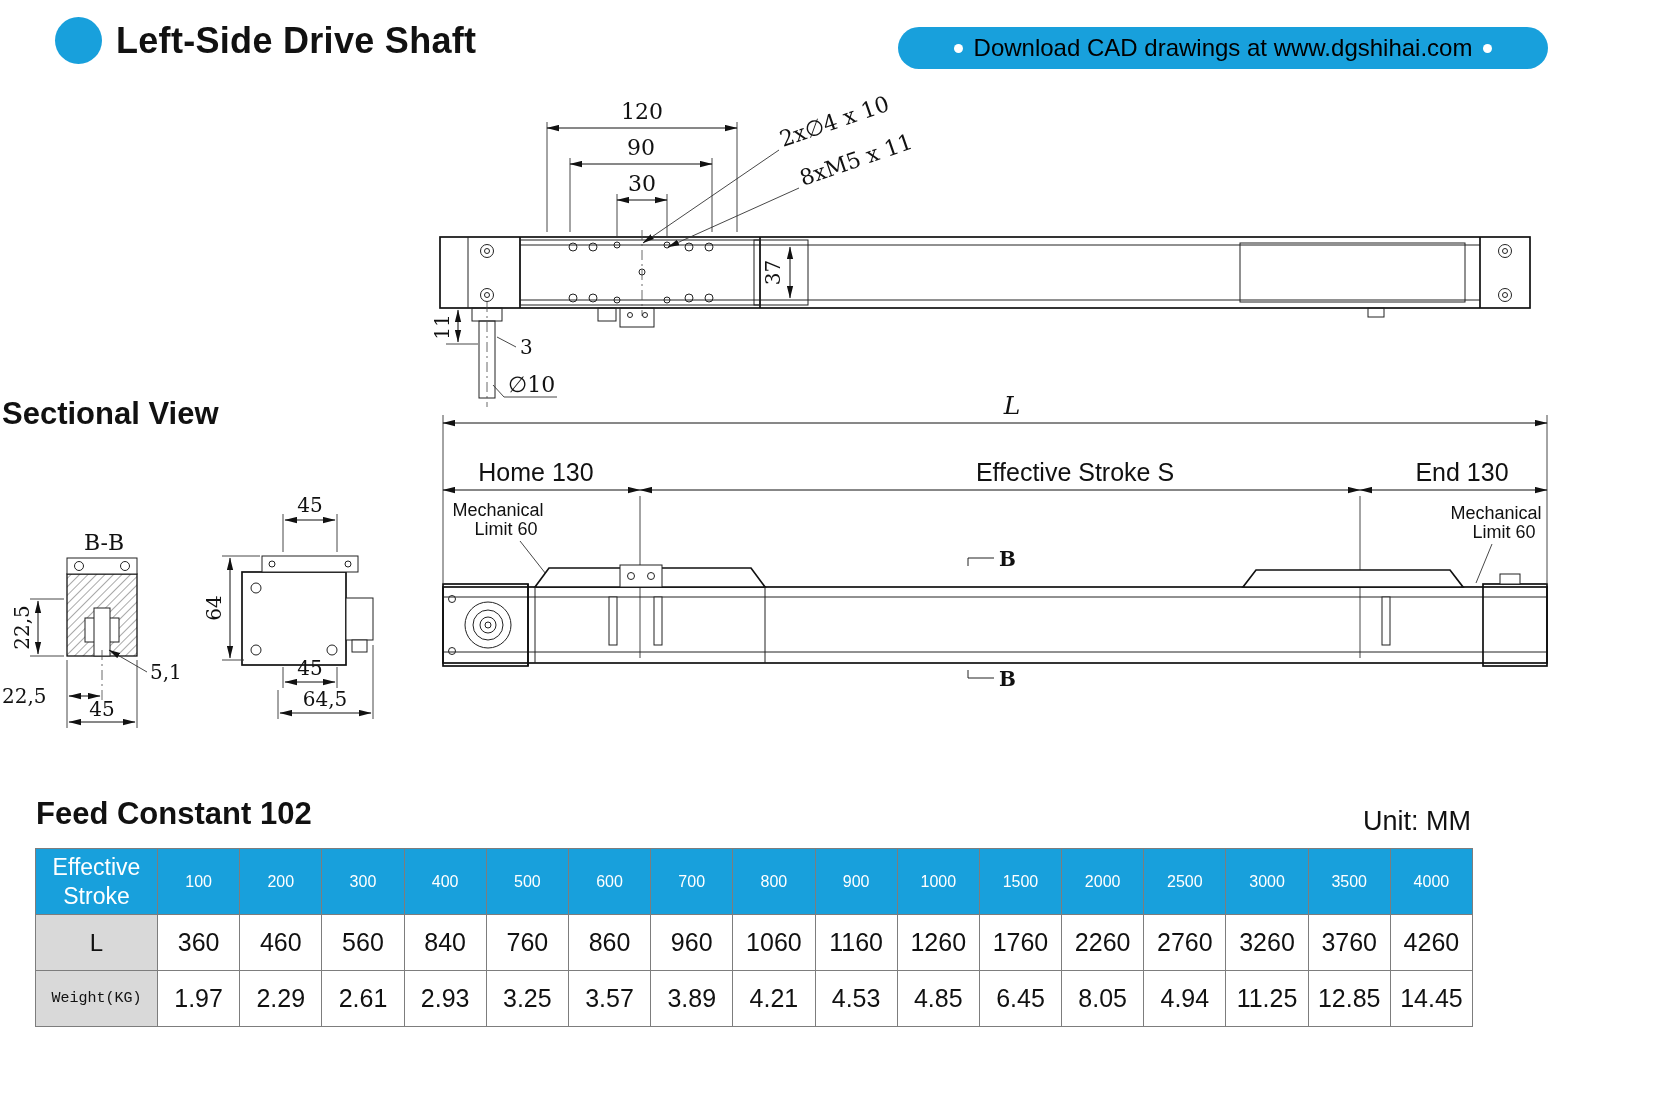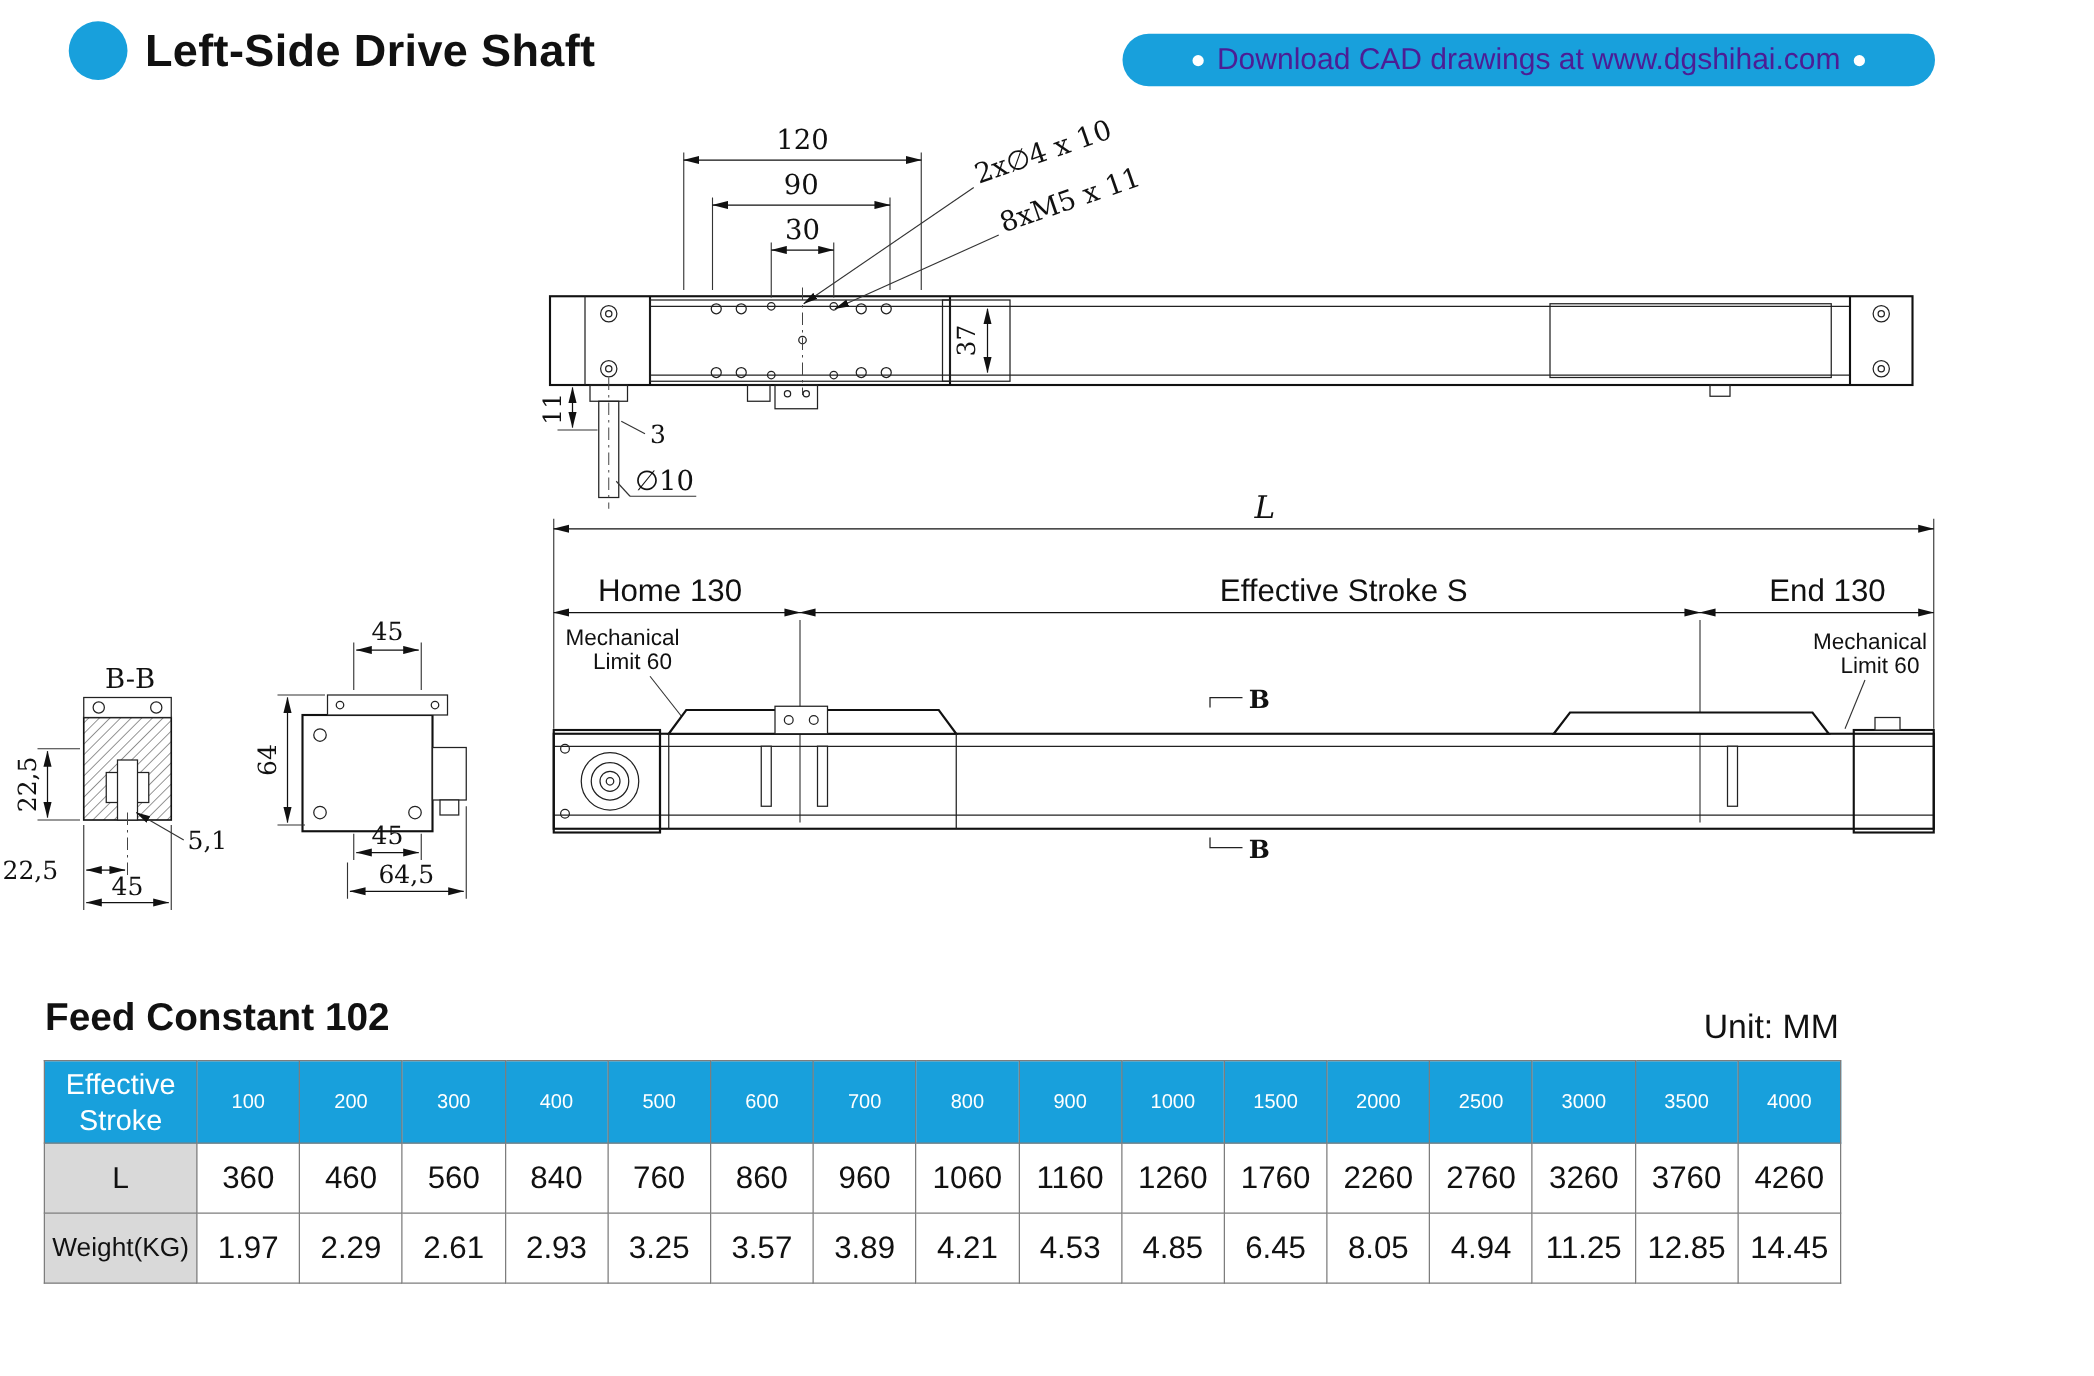--- a/index.html
+++ b/index.html
@@ -2,21 +2,21 @@
 <html><head>
 <meta charset="utf-8">
 <style>
   * { margin:0; padding:0; box-sizing:border-box; }
   body { width:1675px; height:1101px; background:#ffffff; font-family:"Liberation Sans", sans-serif; color:#111; }
   .page { position:relative; width:1675px; height:1101px; background:#fff; overflow:hidden; }
 
   .brand-dot { position:absolute; left:55px; top:17px; width:47px; height:47px; border-radius:50%; background:#18a0dc; }
   .page-title { position:absolute; left:116px; top:20px; font-size:36px; font-weight:600; letter-spacing:.3px;text-align:center; }
   .cad-banner { position:absolute; left:898px; top:27px; width:650px; height:42px; border-radius:21px;
-                background:#18a0dc; color:#4c1d95; display:flex; align-items:center; justify-content:center;
+                background:#18a0dc; color:#000000; display:flex; align-items:center; justify-content:center;
                 gap:11px; font-size:24px; cursor:pointer; }
   .b-dot { width:9px; height:9px; border-radius:50%; background:#fff; flex:0 0 auto; }
 
   .sectional-label { position:absolute; left:2px; top:396px; font-size:31px; font-weight:600; }
   .feed-title { position:absolute; left:36px; top:796px; font-size:31px; font-weight:600; }
   .unit-label { position:absolute; left:1363px; top:806px; font-size:27px; font-weight:500; }
 
   svg.drawing { position:absolute; left:0; top:0; }
   .ol  { fill:none; stroke:#111; stroke-width:1.7; }
   .olf { fill:#fff;  stroke:#111; stroke-width:1.7; }
@@ -34,36 +34,37 @@
   .bmark{ font-family:"DejaVu Serif",serif; font-size:20px; font-weight:700; }
   .bb   { font-family:"DejaVu Serif",serif; font-size:22px; }
 
   table.feed { position:absolute; left:35px; top:848px; width:1438px; border-collapse:collapse; table-layout:fixed; }
   .feed th, .feed td { border:1px solid #7d7d7d; text-align:center; vertical-align:middle; padding:0; }
   .feed thead th { background:#18a0dc; color:#fff; font-size:16px; font-weight:500; height:66px; }
   .feed thead th.head-label { font-size:23px; line-height:1.25;margin-left:38px; }
   .feed tbody tr { height:56px; }
   .feed tbody td { font-size:25px; background:#fff; }
   .feed tbody td.row-label { background:#d9d9d9; font-size:24px; }
-  .feed tbody td.row-label.small { font-size:21px; }
+  .feed tbody td.row-label.small { font-size:15px;font-family:Liberation Mono, monospace; }
 </style>
 </head>
 <body>
 
 <div class="page">
 
   <div class="brand-dot"></div>
   <h1 class="page-title">Left-Side Drive Shaft</h1>
 
   <div class="cad-banner">
     <span class="b-dot"></span>
     <span>Download CAD drawings at www.dgshihai.com</span>
     <span class="b-dot"></span>
   </div>
 
+  <div class="sectional-label">Sectional View</div>
 
   <svg class="drawing" width="1675" height="795" viewBox="0 0 1675 795">
     <defs>
       <marker id="arr" viewBox="0 0 12 6" refX="11.5" refY="3" markerWidth="13" markerHeight="7" orient="auto-start-reverse">
         <path d="M0,0 L12,3 L0,6 Z" fill="#111"></path>
       </marker>
       <pattern id="hatch" width="6" height="6" patternUnits="userSpaceOnUse" patternTransform="rotate(45)">
         <line x1="0" y1="0" x2="0" y2="6" stroke="#555" stroke-width="1"></line>
       </pattern>
     </defs>

